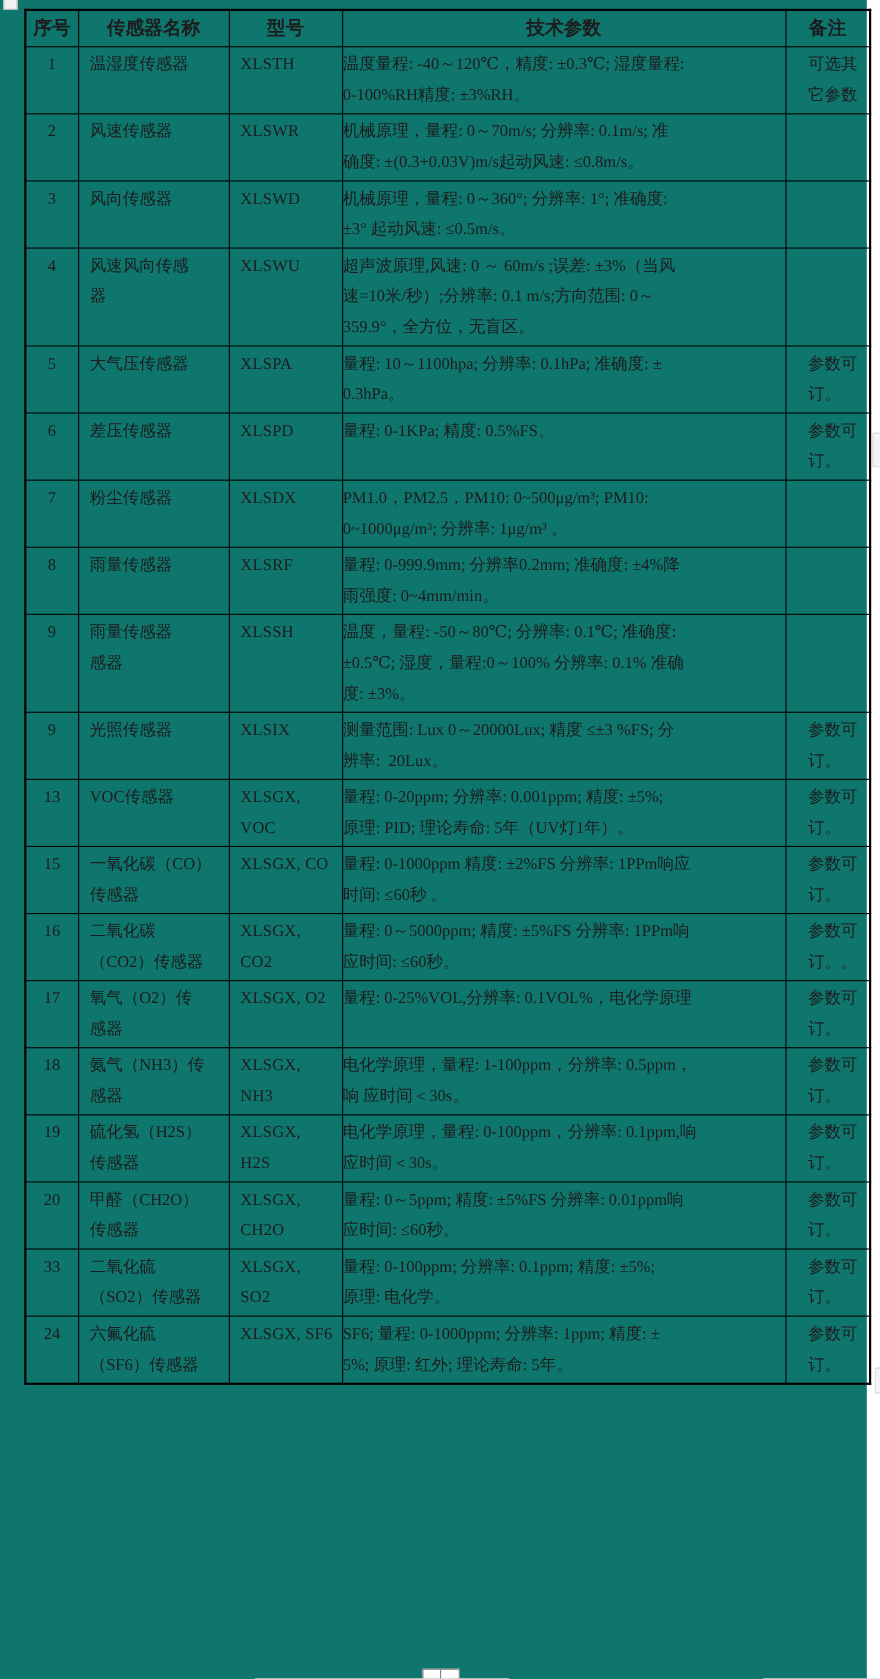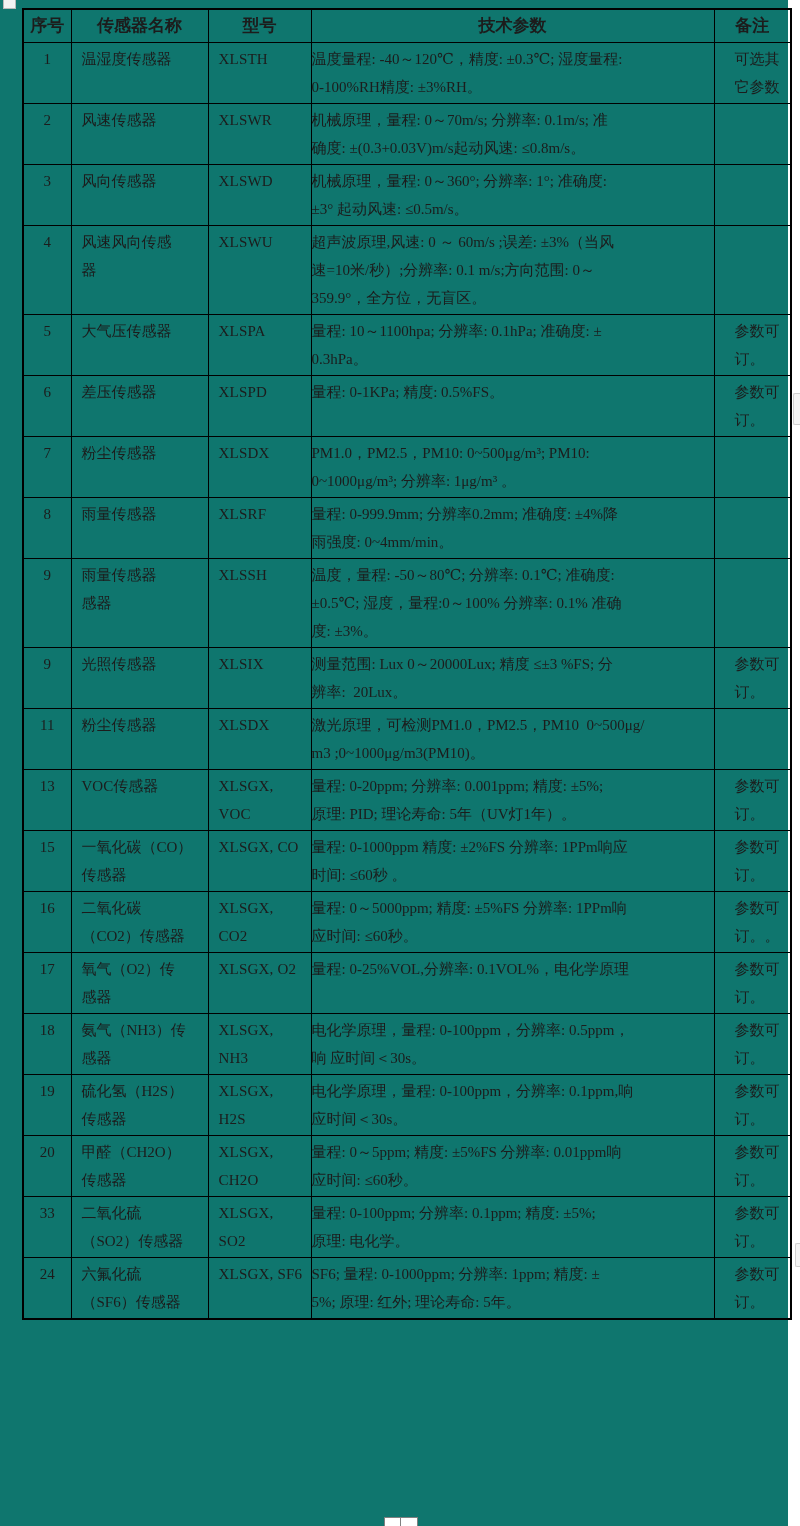--- a/index.html
+++ b/index.html
@@ -222,28 +222,20 @@
     <tr>
       <td class="c-no">9</td>
       <td class="c-name">光照传感器</td>
       <td class="c-model">XLSIX</td>
       <td class="c-params">测量范围: Lux 0～20000Lux; 精度 ≤±3 %FS; 分
 辨率:  20Lux。</td>
       <td class="c-remark">参数可
 订。</td>
     </tr>
 
-    <tr>
-      <td class="c-no">11</td>
-      <td class="c-name">粉尘传感器</td>
-      <td class="c-model">XLSDX</td>
-      <td class="c-params">激光原理，可检测PM1.0，PM2.5，PM10  0~500μg/
-m3 ;0~1000μg/m3(PM10)。</td>
-      <td class="c-remark"></td>
-    </tr>
 
 
     <tr>
       <td class="c-no">13</td>
       <td class="c-name">VOC传感器</td>
       <td class="c-model">XLSGX, VOC</td>
       <td class="c-params">量程: 0-20ppm; 分辨率: 0.001ppm; 精度: ±5%;
 原理: PID; 理论寿命: 5年（UV灯1年）。</td>
       <td class="c-remark">参数可
 订。</td>
@@ -280,21 +272,21 @@
       <td class="c-params">量程: 0-25%VOL,分辨率: 0.1VOL%，电化学原理</td>
       <td class="c-remark">参数可
 订。</td>
     </tr>
 
     <tr>
       <td class="c-no">18</td>
       <td class="c-name">氨气（NH3）传
 感器</td>
       <td class="c-model">XLSGX, NH3</td>
-      <td class="c-params">电化学原理，量程: 0-100ppm，分辨率: 0.5ppm，
+      <td class="c-params">电化学原理，量程: 1-100ppm，分辨率: 0.5ppm，
 响 应时间＜30s。</td>
       <td class="c-remark">参数可
 订。</td>
     </tr>
 
     <tr>
       <td class="c-no">19</td>
       <td class="c-name">硫化氢（H2S）
 传感器</td>
       <td class="c-model">XLSGX, H2S</td>

